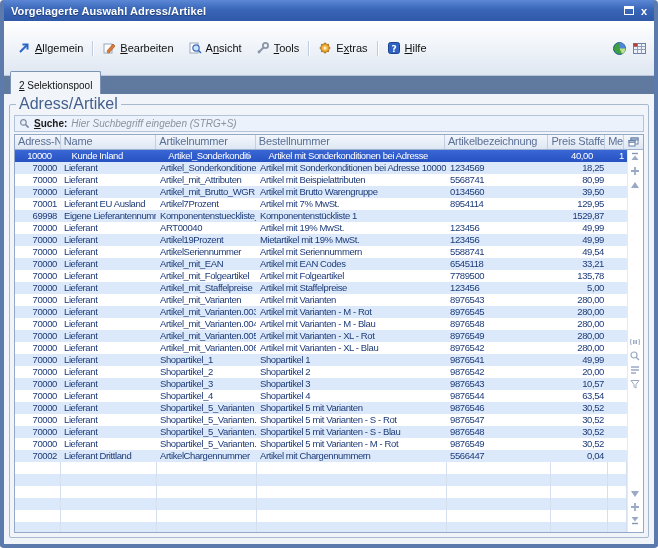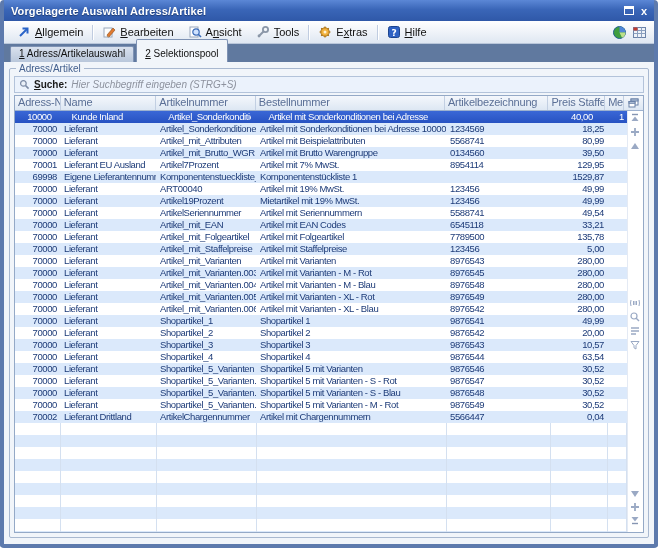--- a/index.html
+++ b/index.html
@@ -9,36 +9,36 @@
           box-shadow:0 0 0 1px #46618f inset;}
   
   .titlebar{height:21px;flex:0 0 21px;background:linear-gradient(180deg,#5b87d6 0%,#3a66b8 45%,#2f58a8 100%);
             display:flex;align-items:center;padding:0 7px;}
   .title-text{color:#fff;font-size:11px;font-weight:bold;letter-spacing:.1px;text-shadow:0 1px 1px #1d3a70;}
   .title-buttons{margin-left:auto;display:flex;align-items:center;gap:7px;}
   .btn-restore{width:10px;height:9px;border:1px solid #fff;border-top:3px solid #fff;box-sizing:border-box;display:inline-block;cursor:default;}
   .btn-close{color:#fff;font-size:11px;font-weight:bold;line-height:10px;cursor:default;}
   
   .menubar{height:22px;flex:0 0 22px;background:linear-gradient(180deg,#ffffff,#dfe7f2);
-           border-bottom:1px solid #b9c6da;display:flex;align-items:center;padding:0 6px;}
+           border-bottom:1px solid #b9c6da;display:flex;align-items:center;padding:16px 6px;}
   .menu-item{display:flex;align-items:center;gap:4px;padding:2px 7px;font-size:11px;color:#111;cursor:default;border-radius:2px;}
   .menu-sep{width:1px;height:15px;background:#c0cce0;margin:0 2px;box-shadow:1px 0 0 #fff;}
   .menu-right{margin-left:auto;display:flex;align-items:center;gap:6px;padding-right:2px;}
   .u{text-decoration:underline;}
   .micon{width:14px;height:14px;display:inline-block;}
   
   .tabstrip{height:18px;flex:0 0 18px;background:#60799f;display:flex;align-items:flex-end;padding:0 0 0 6px;gap:2px;}
   .tab{font-size:10px;color:#111;padding:1px 8px 2px 8px;border:1px solid #7e92b4;border-bottom:none;
        border-radius:2px 2px 0 0;background:linear-gradient(180deg,#d9e1ee,#b9c7db);line-height:12px;cursor:default;}
   .tab.active{background:#f1f5fa;padding-top:8px;font-weight:normal;}
   
   .content{flex:1;min-height:0;background:#f1f5fa;padding:1px 5px 6px 5px;display:flex;}
   fieldset.group{flex:1;min-width:0;border:1px solid #a8b8d0;border-radius:2px;margin:0;padding:2px 4px 4px 4px;
                  display:flex;flex-direction:column;min-height:0;}
-  fieldset.group legend{font-size:10px;color:#44608e;padding:0 3px;margin-left:2px;}
+  fieldset.group legend{font-size:16px;color:#44608e;padding:0 3px;margin-left:2px;}
   
   .searchbox{flex:0 0 15px;height:15px;background:#ebf2fc;border:1px solid #b3c3da;display:flex;align-items:center;
              gap:4px;padding:0 4px;margin-bottom:2px;}
   .search-label{font-size:10px;font-weight:bold;color:#1a1a1a;}
   .search-placeholder{font-size:10px;font-style:italic;color:#8d929e;}
   
   .grid{flex:1;min-height:0;border:1px solid #94a9c7;background:#fff;display:flex;flex-direction:column;overflow:hidden;}
   .ghead{flex:0 0 14px;display:flex;background:linear-gradient(180deg,#f4f7fc,#dde7f3);border-bottom:1px solid #9db1cf;}
   .hcell{box-sizing:border-box;font-size:11px;letter-spacing:-0.2px;color:#5a6f96;line-height:13px;padding:0 3px;
          border-right:1px solid #c2cfe2;white-space:nowrap;overflow:hidden;cursor:default;}
@@ -155,23 +155,20 @@
         <svg width="15" height="15" viewBox="0 0 15 15">
             <rect x="1.5" y="2.5" width="12" height="10" fill="#eef2f8" stroke="#6b82a8"></rect>
             <path d="M1.5 5.5 H13.5 M1.5 8.5 H13.5 M5.5 2.5 V12.5 M9.5 2.5 V12.5" stroke="#8ba0bf"></path>
             <rect x="1.5" y="2.5" width="4" height="3" fill="#c23b2e"></rect>
           </svg>
       </span>
     </div>
   </div>
 
   <div class="tabstrip">
-    <div class="tab">
-      <span class="u">1</span><span> Adress/Artikelauswahl</span>
-    </div>
     <div class="tab active">
       <span class="u">2</span><span> Selektionspool</span>
     </div>
   </div>
 
   <div class="content">
     <fieldset class="group">
       <legend>Adress/Artikel</legend>
 
       <div class="searchbox">

